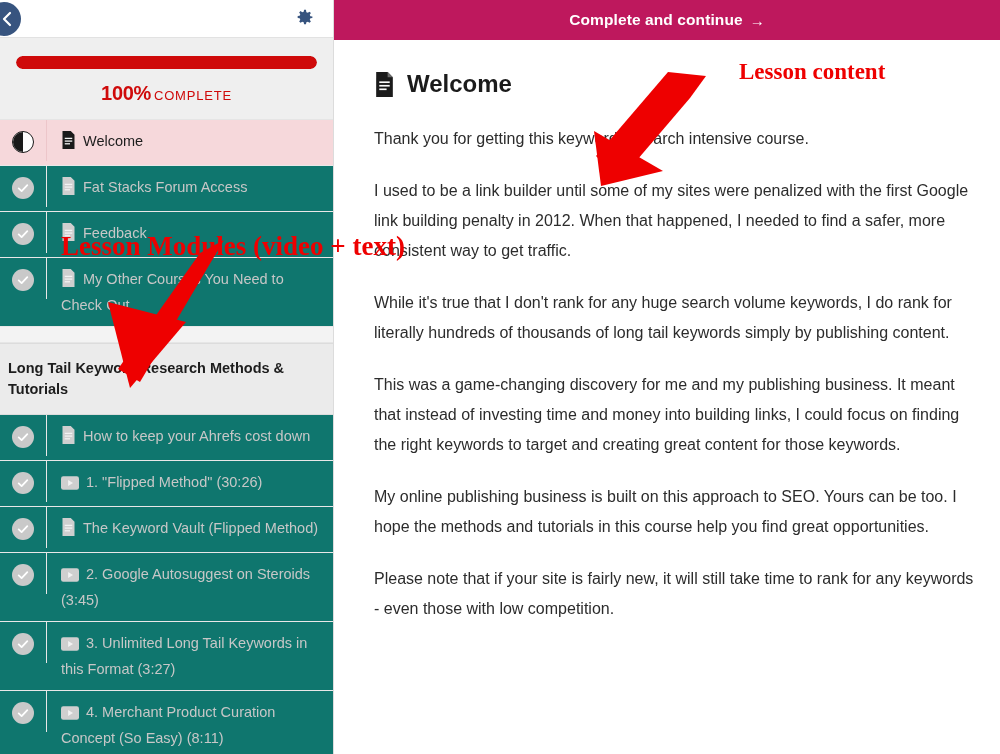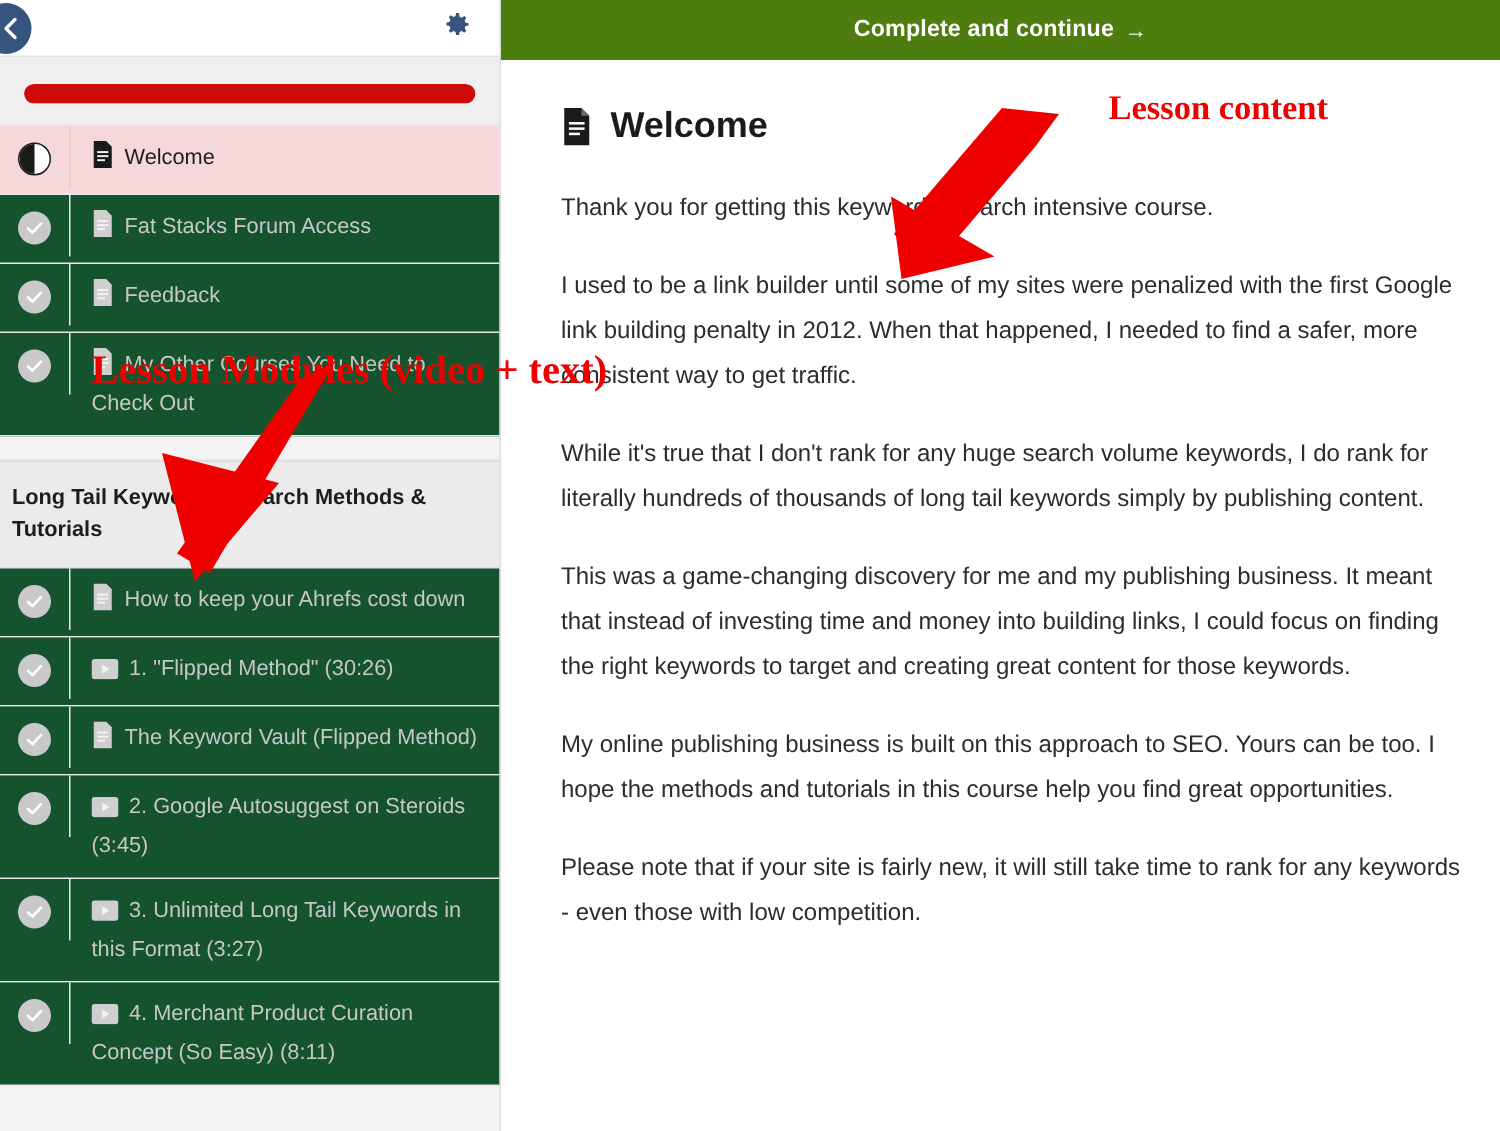--- a/index.html
+++ b/index.html
@@ -78,21 +78,21 @@
     margin-top: 48px;
   }
 
   
   .lesson-row {
     position: relative;
     display: flex;
     align-items: flex-start;
     min-height: 42px;
     border-bottom: 1px solid #e8e8e8;
-    background: #14532d;
+    background: #0f766e;
     cursor: pointer;
   }
   .lesson-row.active { background: #f6d8db; }
   .lesson-status {
     width: 47px;
     min-height: 41px;
     flex: 0 0 47px;
     display: flex; align-items: center; justify-content: center;
     border-right: 1px solid #e8e8e8;
     padding-top: 2px;
@@ -143,21 +143,21 @@
 
   
   #main {
     position: relative;
     width: 666px; height: 754px;
     background: #ffffff;
     overflow: hidden;
   }
   .continue-bar {
     height: 40px;
-    background: #4d7c0f;
+    background: #be185d;
     color: #ffffff;
     display: flex; align-items: center; justify-content: center;
     font-size: 15.5px;
     font-weight: bold;
     cursor: pointer;
     letter-spacing: 0.1px;
   }
   .continue-bar .arrow { margin-left: 7px; font-size: 15px; }
   .content-wrap { padding: 30px 22px 0 40px; }
   .lesson-title {
@@ -208,20 +208,23 @@
             <path d="M12 8.2a3.8 3.8 0 1 0 0 7.6 3.8 3.8 0 0 0 0-7.6zm0 5.6a1.8 1.8 0 1 1 0-3.6 1.8 1.8 0 0 1 0 3.6z"></path>
             <path d="M21 13.1v-2.2l-2.3-.4a6.9 6.9 0 0 0-.7-1.7l1.3-1.9-1.6-1.6-1.9 1.3a6.9 6.9 0 0 0-1.7-.7L13.7 3h-2.2l-.4 2.3c-.6.16-1.17.4-1.7.7L7.5 4.7 5.9 6.3l1.3 1.9c-.3.53-.54 1.1-.7 1.7L4.2 10.3v2.2l2.3.4c.16.6.4 1.17.7 1.7l-1.3 1.9 1.6 1.6 1.9-1.3c.53.3 1.1.54 1.7.7l.4 2.3h2.2l.4-2.3c.6-.16 1.17-.4 1.7-.7l1.9 1.3 1.6-1.6-1.3-1.9c.3-.53.54-1.1.7-1.7l2.3-.4z"></path>
           </svg>
         </span>
       </div>
     </div>
 
     <div class="progress-block">
       <div class="progress-track">
         <div class="progress-fill" id="progress-fill" style="width: 100%; background: rgb(207, 10, 10);"></div>
+      </div>
+      <div class="progress-label">
+        <span class="progress-pct">100%</span><span class="progress-word">COMPLETE</span>
       </div>
       <div class="ghost-text">Back to courses</div>
     </div>
 
     <div id="lesson-list-top">
         <div class="lesson-row active">
           <div class="lesson-status">
             <div class="half-circle"></div>
           </div>
           <div class="lesson-main"><span class="ltype-icon" style="color: rgb(26, 26, 26);"><svg width="15" height="18" viewBox="0 0 20 24">

